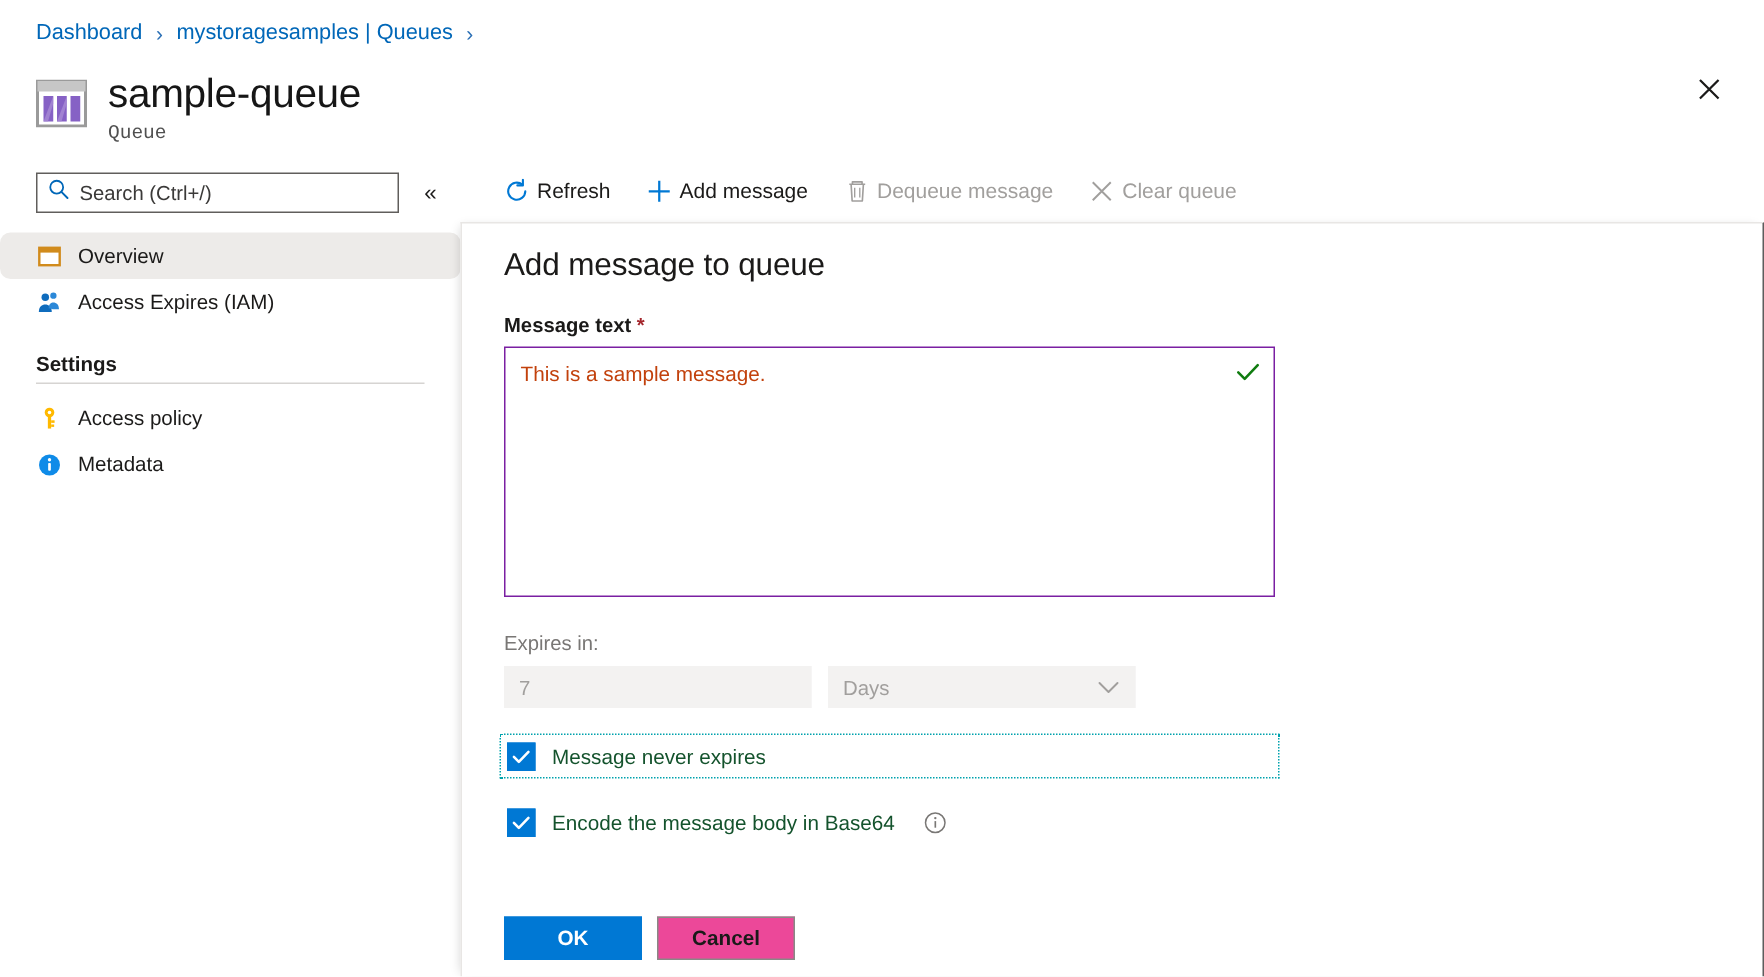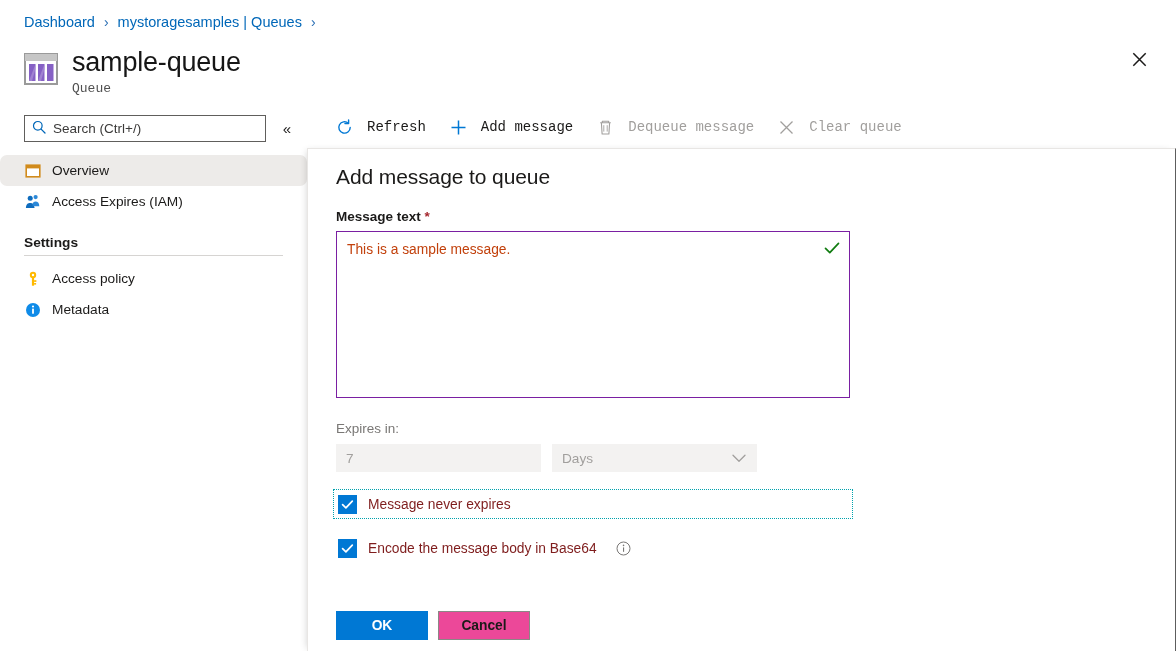--- a/index.html
+++ b/index.html
@@ -103,24 +103,24 @@
     font-size: 21px; font-weight: 400; color: #1b1a19; letter-spacing: -0.1px;
   }
 
   
   .toolbar {
     position: absolute; left: 332px; top: 110px;
     display: flex; align-items: center; gap: 0px;
     height: 34px;
   }
   .tb-btn {
-    display: flex; align-items: center; gap: 13px;
+    display: flex; align-items: center; gap: 4px;
     height: 30px; padding: 0 11px 0 3px; margin-right: 9px;
     background: none; border: none; cursor: pointer;
-    font-family: Liberation Mono, monospace;
+    font-family: Liberation Sans, sans-serif;
     font-size: 14px; color: #1b1a19; white-space: nowrap;
   }
   .tb-btn.disabled { color: #a19f9d; cursor: default; }
   .tb-ico { width: 19px; height: 19px; display: flex; align-items: center; justify-content: center; flex: 0 0 auto; }
 
   
   .form { position: absolute; left: 28px; top: 60px; width: 820px; }
   .field-label {
     font-size: 13.5px; font-weight: 700; color: #1b1a19; margin-bottom: 7px;
   }
@@ -165,21 +165,21 @@
     display: flex; align-items: center; gap: 11px;
     height: 24px; margin-top: 20px; width: 514px; padding-left: 2px;
     cursor: pointer;
   }
   .cb-row.focused { outline: 1px dotted #00a2ad; outline-offset: 2px; }
   .cb-box {
     width: 19px; height: 19px; flex: 0 0 auto;
     background: #0078d4; border: 1px solid #0078d4;
     display: flex; align-items: center; justify-content: center;
   }
-  .cb-label { font-size: 13.8px; color: #7f1d1d; }
+  .cb-label { font-size: 13.8px; color: #14532d; }
   .info-ico { margin-left: 8px; display: inline-flex; vertical-align: middle; }
 
   .btn-row { display: flex; gap: 10px; margin-top: 51px; }
   .btn {
     height: 29px; min-width: 92px; padding: 0 18px;
     font-family: "Liberation Sans", sans-serif;
     font-size: 13.8px; font-weight: 700; cursor: pointer;
     display: flex; align-items: center; justify-content: center;
     border: 1px solid transparent;
   }

